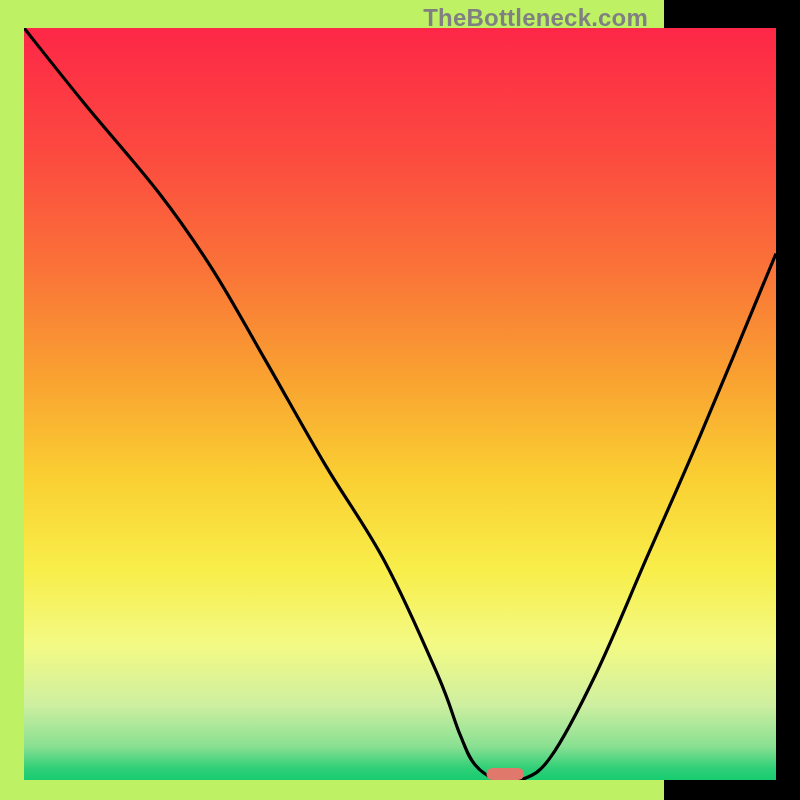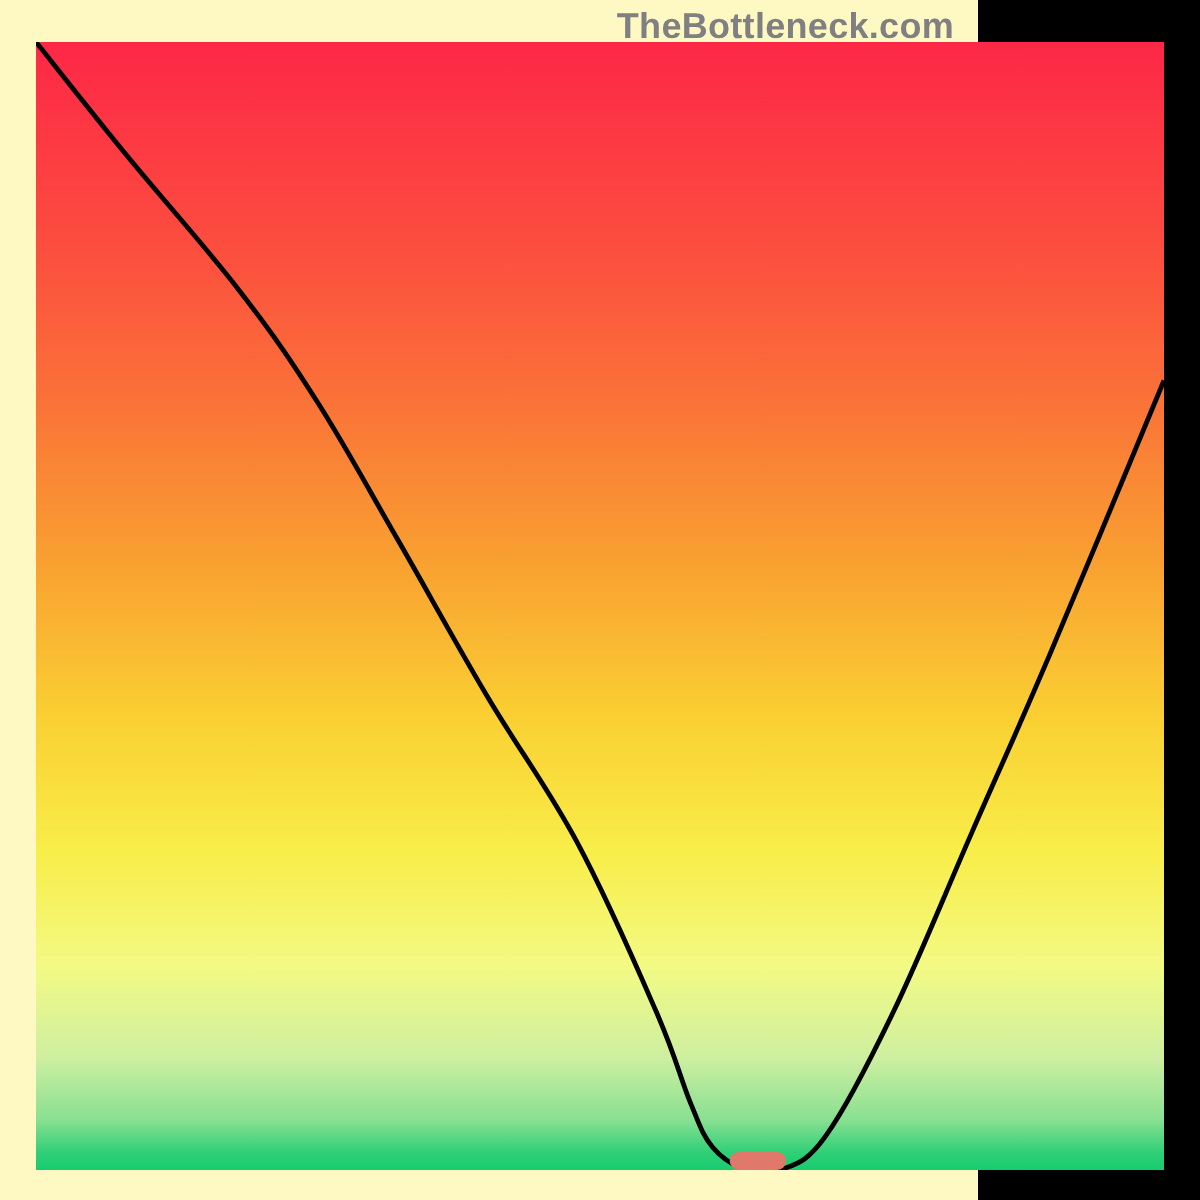--- a/index.html
+++ b/index.html
@@ -7,21 +7,22 @@
     padding: 0;
     width: 800px;
     height: 800px;
     background: #000;
     overflow: hidden;
   }
   .frame {
     position: relative;
     width: 652px;
     height: 800px;
-    background: #fef9c3;
+    background: #bef264;
+    padding-left: 12px;
   }
   .watermark {
     position: absolute;
     top: 4px;
     right: 16px;
     font-family: Arial, Helvetica, sans-serif;
     font-size: 24px;
     font-weight: 600;
     color: #807f81;
     letter-spacing: 0.2px;

